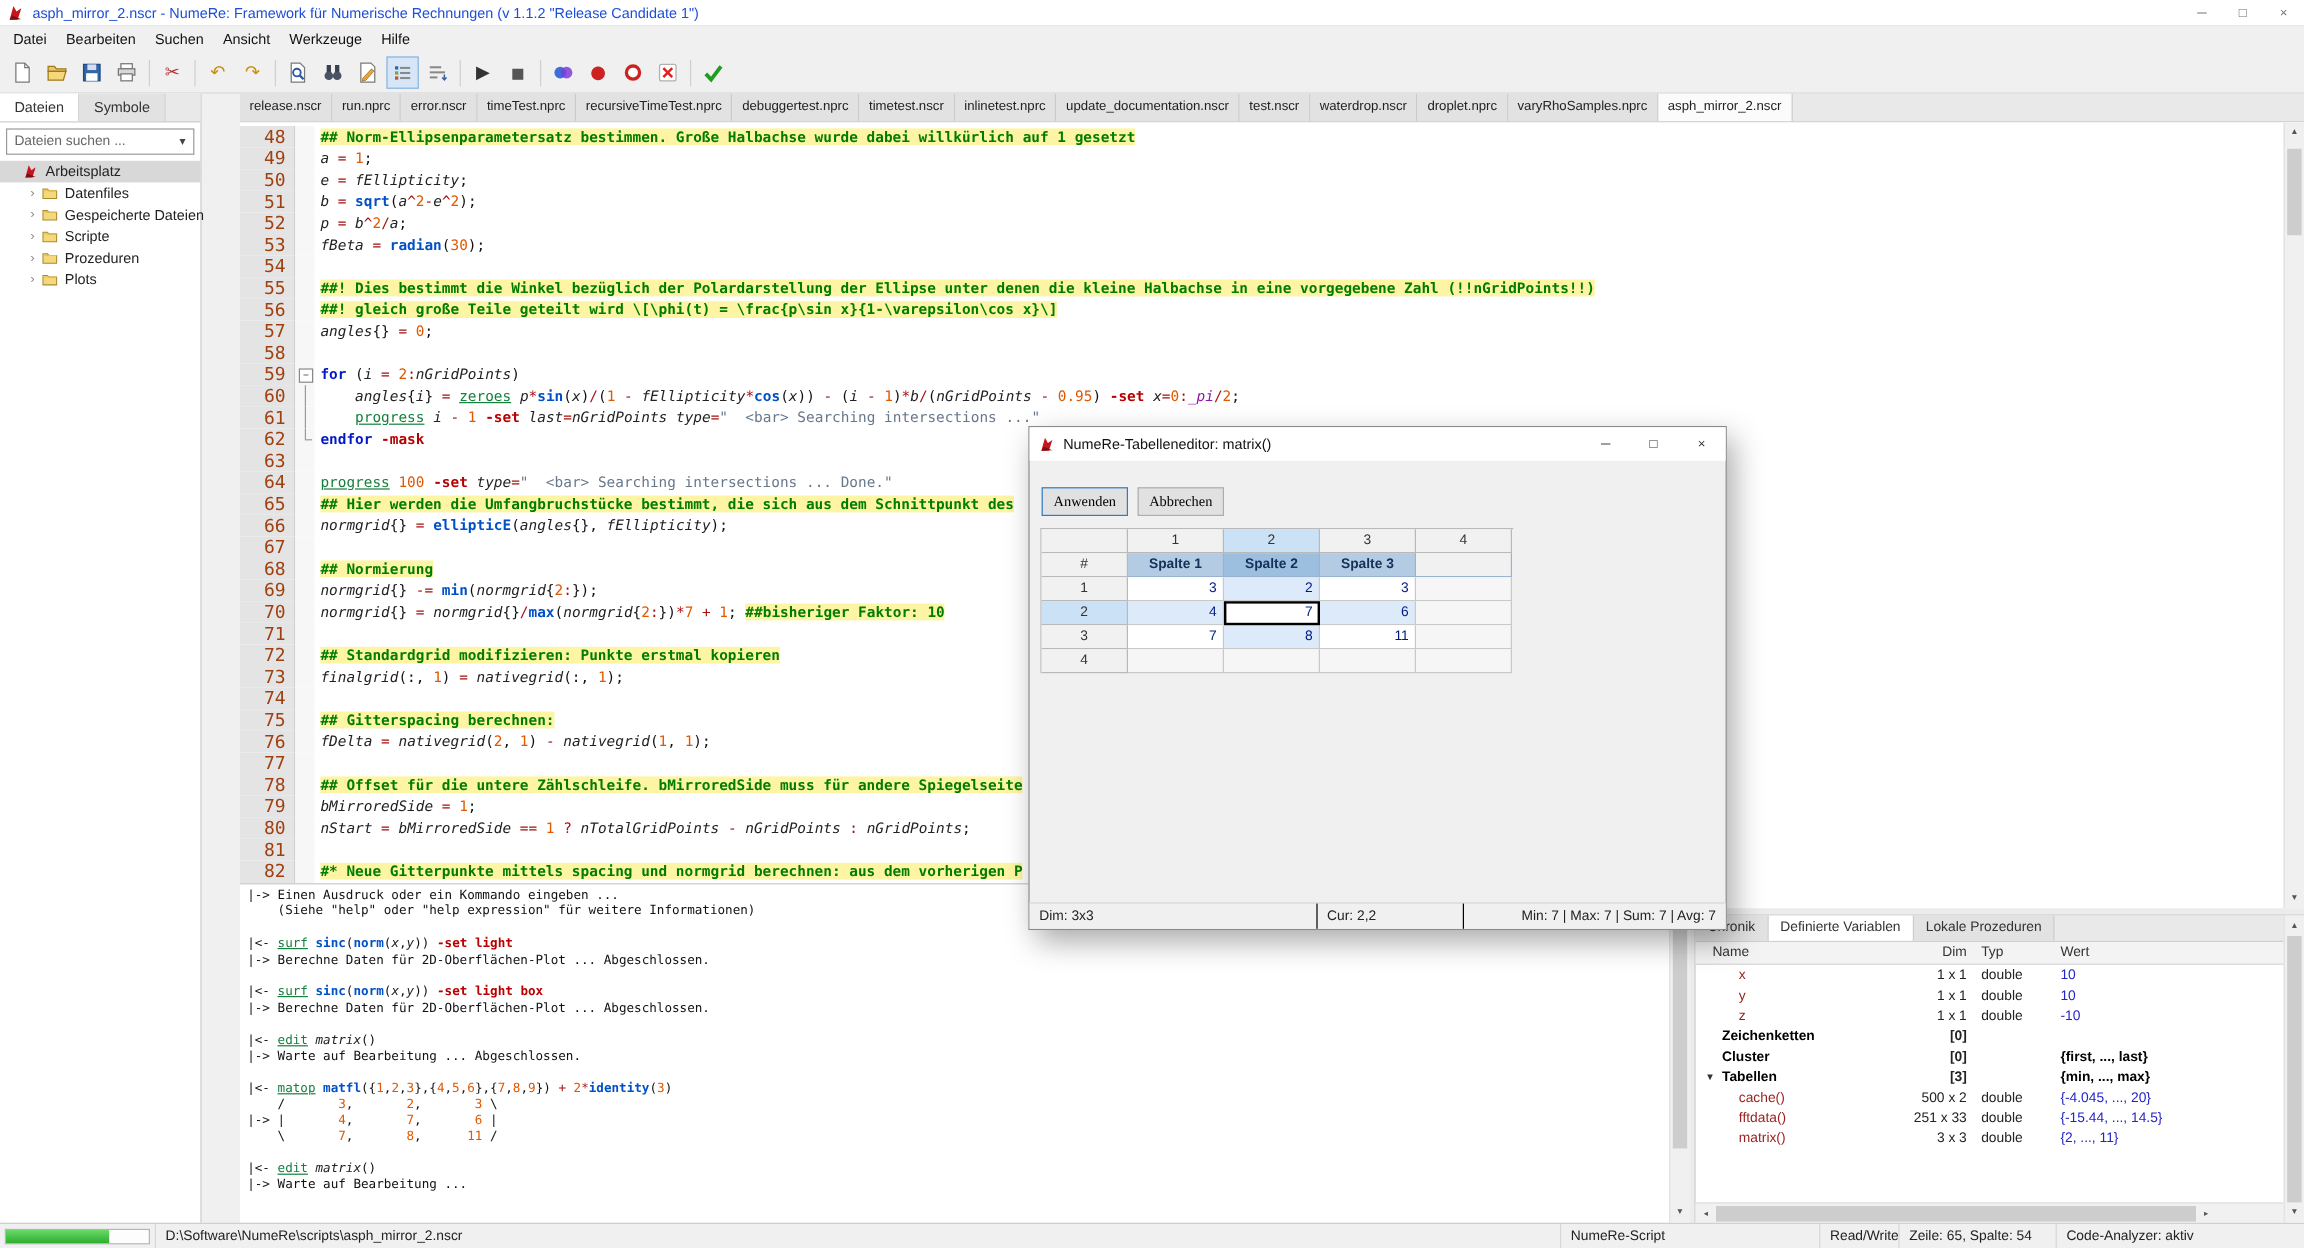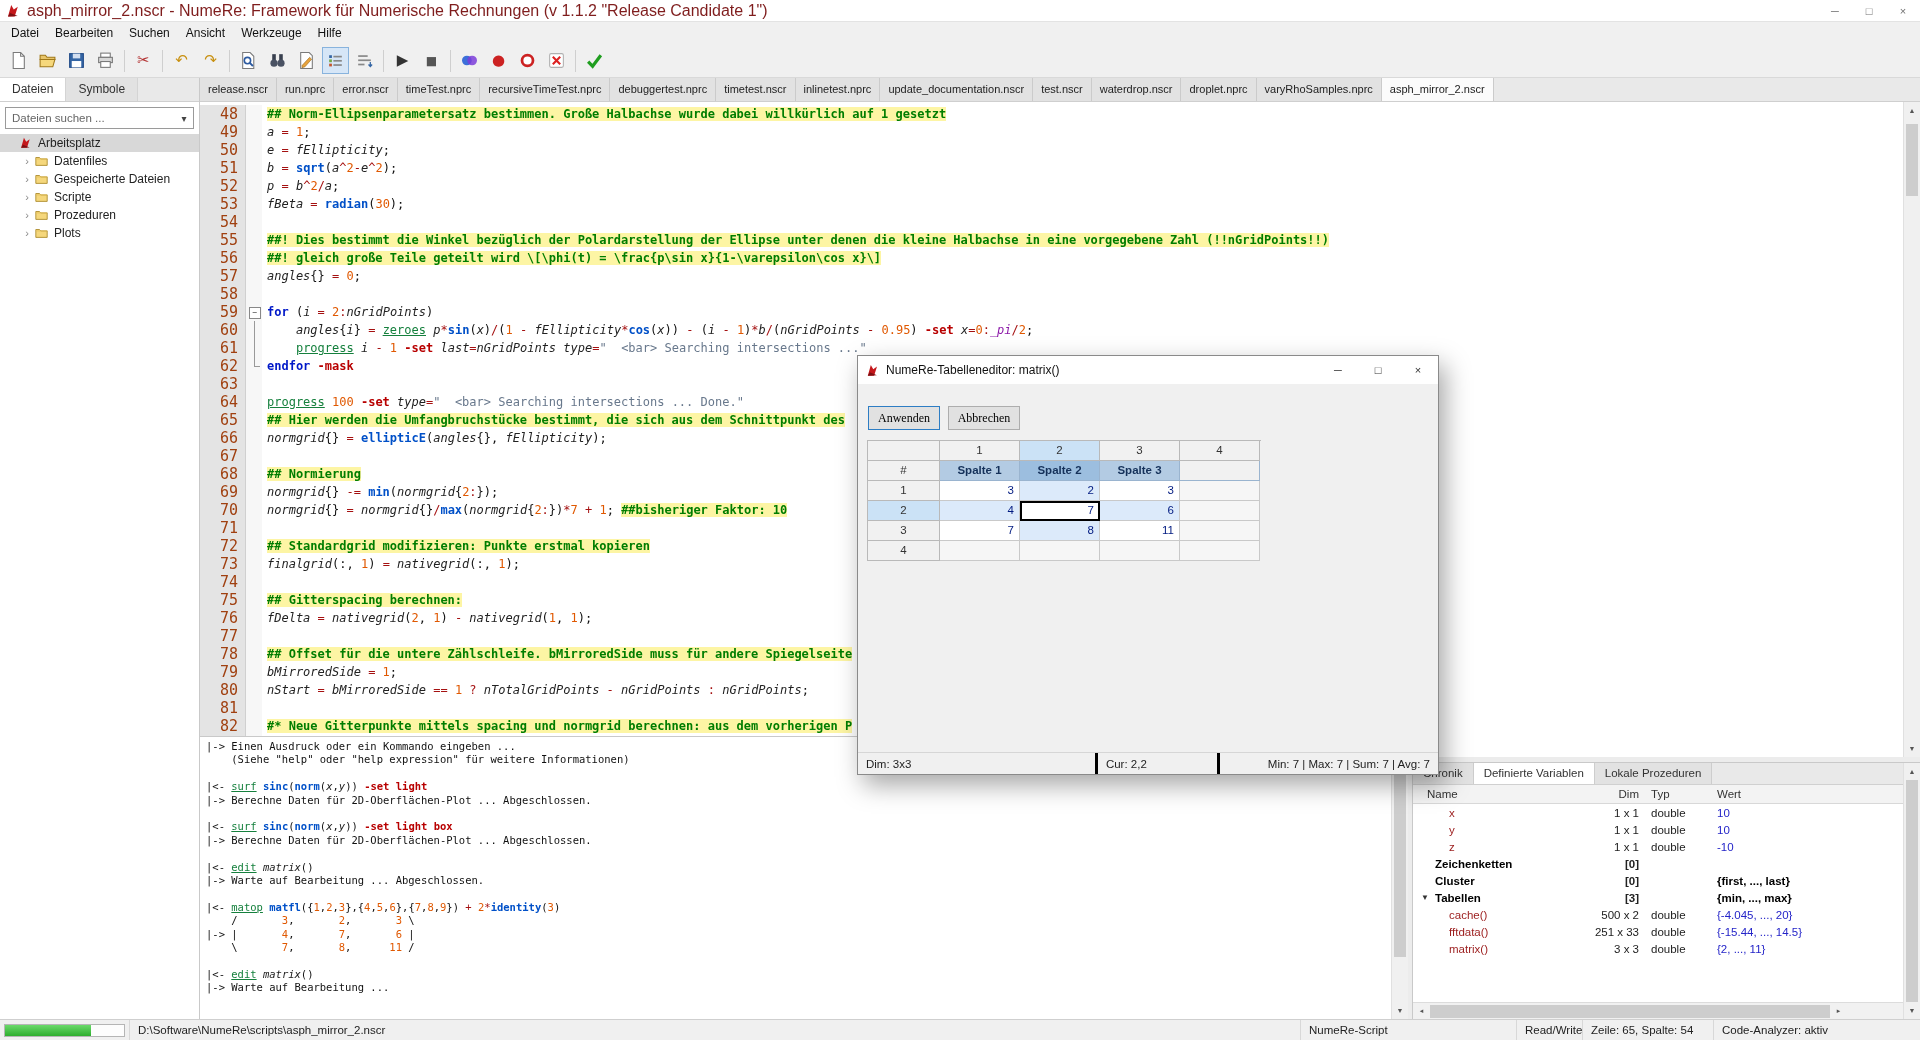--- a/index.html
+++ b/index.html
@@ -3,34 +3,34 @@
 <meta charset="utf-8">
 <style>
 *{box-sizing:border-box;margin:0;padding:0;}
 html,body{width:1920px;height:1040px;overflow:hidden;}
 body{font-family:"Liberation Sans",sans-serif;background:#f0f0f0;position:relative;font-size:12px;color:#222;}
 
 
 .titlebar{position:absolute;top:0;left:0;right:0;height:22px;background:#fff;display:flex;align-items:center;border-bottom:1px solid #e3e3e3;}
 .app-ico{width:16px;height:16px;margin-left:5px;}
 .app-ico svg,.dlg-ico svg{width:100%;height:100%;display:block;}
-.title-text{margin-left:6px;font-size:16px;color:#7f1d1d;flex:1;white-space:nowrap;overflow:hidden;}
+.title-text{margin-left:6px;font-size:12px;color:#1d4ed8;flex:1;white-space:nowrap;overflow:hidden;}
 .win-btns{display:flex;height:100%;}
 .wbtn{width:34px;height:100%;display:flex;align-items:center;justify-content:center;color:#707070;font-size:11px;}
 .menubar{position:absolute;top:22px;left:0;right:0;height:22px;background:#f0f0f0;display:flex;align-items:center;padding-left:3px;}
 .menu-item{padding:2px 8px;font-size:12px;color:#111;}
 .toolbar{position:absolute;top:44px;left:0;right:0;height:34px;background:#f0f0f0;border-bottom:1px solid #d9d9d9;display:flex;align-items:center;padding-left:4px;}
 .tb-btn{width:27px;height:27px;border:1px solid transparent;background:transparent;display:flex;align-items:center;justify-content:center;margin:0 1px;padding:0;}
 .tb-btn svg{width:19px;height:19px;display:block;}
 .tglyph{font-family:"DejaVu Sans",sans-serif;font-size:15px;line-height:1;}
 .tb-active{background:#d6e6f7;border:1px solid #88b3dd;}
 .tb-sep{width:1px;height:22px;background:#cfcfcf;margin:0 4px;}
 
 
-.sidebar{position:absolute;left:0;top:78px;width:200px;bottom:21px;background:#fff;border-right:1px solid #c9c9c9;}
+.sidebar{position:absolute;left:0;top:78px;width:168px;bottom:21px;background:#fff;border-right:1px solid #c9c9c9;}
 .side-tabs{height:24px;background:#e9e9e9;display:flex;border-bottom:1px solid #cfcfcf;align-items:flex-end;}
 .side-tab{padding:0 12px;height:23px;line-height:22px;font-size:12px;color:#333;border-right:1px solid #d4d4d4;background:#e2e2e2;}
 .side-tab.active{background:#fff;}
 .searchbox{margin:5px;height:22px;border:1px solid #9a9a9a;background:#fff;display:flex;align-items:center;}
 .sb-text{flex:1;padding-left:6px;color:#666;font-size:11.5px;white-space:nowrap;overflow:hidden;}
 .sb-arrow{width:18px;text-align:center;color:#444;font-size:10px;}
 .tree{margin-top:3px;}
 .titem{height:18px;display:flex;align-items:center;font-size:12px;padding-left:6px;white-space:nowrap;}
 .titem.lvl1{padding-left:22px;}
 .titem.selected{background:#d8d8d8;}
@@ -133,21 +133,21 @@
 .gh{background:#f1f1f1;text-align:center;color:#333;border-right-color:#b9b9b9;border-bottom-color:#b9b9b9;}
 .gh.sel{background:#cbe2f6;}
 .gfield{background:#b3cbe3;text-align:center;font-weight:bold;color:#15315a;border-right-color:#9ab4cf;border-bottom-color:#9ab4cf;}
 .gfield.sel{background:#9cbedf;}
 .gfield.blank{background:#f1f1f1;font-weight:normal;}
 .gcell{background:#fff;text-align:right;padding-right:5px;color:#001a80;}
 .gcell.hl{background:#dceafa;}
 .gcell.cursel{outline:2px solid #000;outline-offset:-2px;background:#fff;position:relative;z-index:2;}
 .gcell.blank{background:#f6f6f6;}
 .dlg-status{position:absolute;left:0;right:0;bottom:0;height:22px;background:#f0f0f0;border-top:1px solid #d6d6d6;display:flex;align-items:center;font-size:11.5px;color:#222;}
-.ds-cell{padding:0 8px;border-right:3px solid #000000;height:100%;display:flex;align-items:center;white-space:nowrap;}
+.ds-cell{padding:0 8px;border-right:1px solid #000000;height:100%;display:flex;align-items:center;white-space:nowrap;}
 </style>
 </head>
 <body>
 
 <div class="titlebar">
   <span class="app-ico" id="appico">
       <svg viewBox="0 0 16 16">
         <path d="M3 13.5L6.2 2l2.6 4.6 4-2.8-3.1 9.7z" fill="#c4171b"></path>
         <path d="M3 13.5l9.7-.4-7.6-3.2z" fill="#7c1013"></path>
       </svg>

